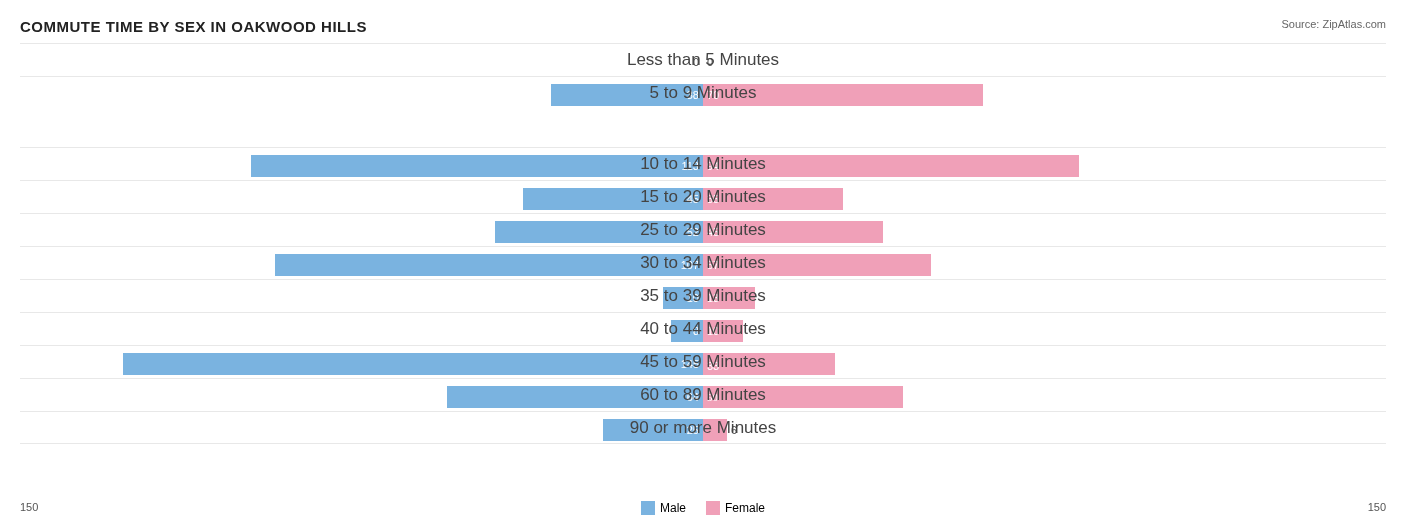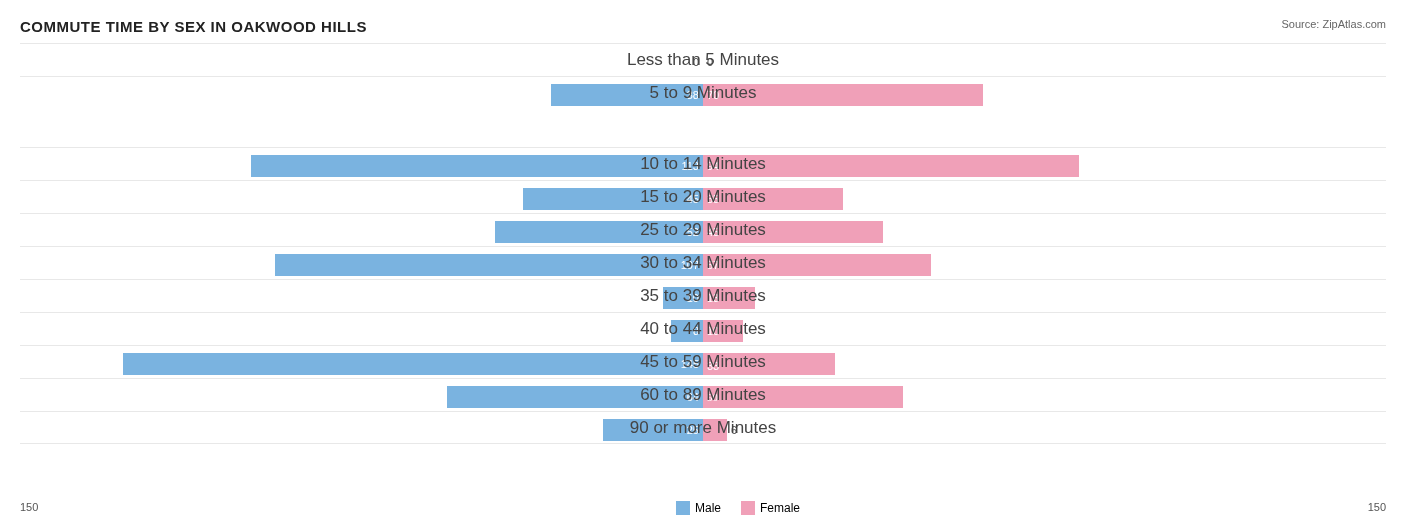--- a/index.html
+++ b/index.html
@@ -74,21 +74,20 @@
     }
     .legend {
       position: absolute;
       bottom: 8px;
       left: 50%;
       transform: translateX(-50%);
       display: flex;
       gap: 20px;
       align-items: center;
       font-size: 12px;
-      margin-left: 35px;
     }
     .legend-item {
       display: flex;
       align-items: center;
       gap: 5px;
     }
     .legend-box {
       width: 14px;
       height: 14px;
     }

